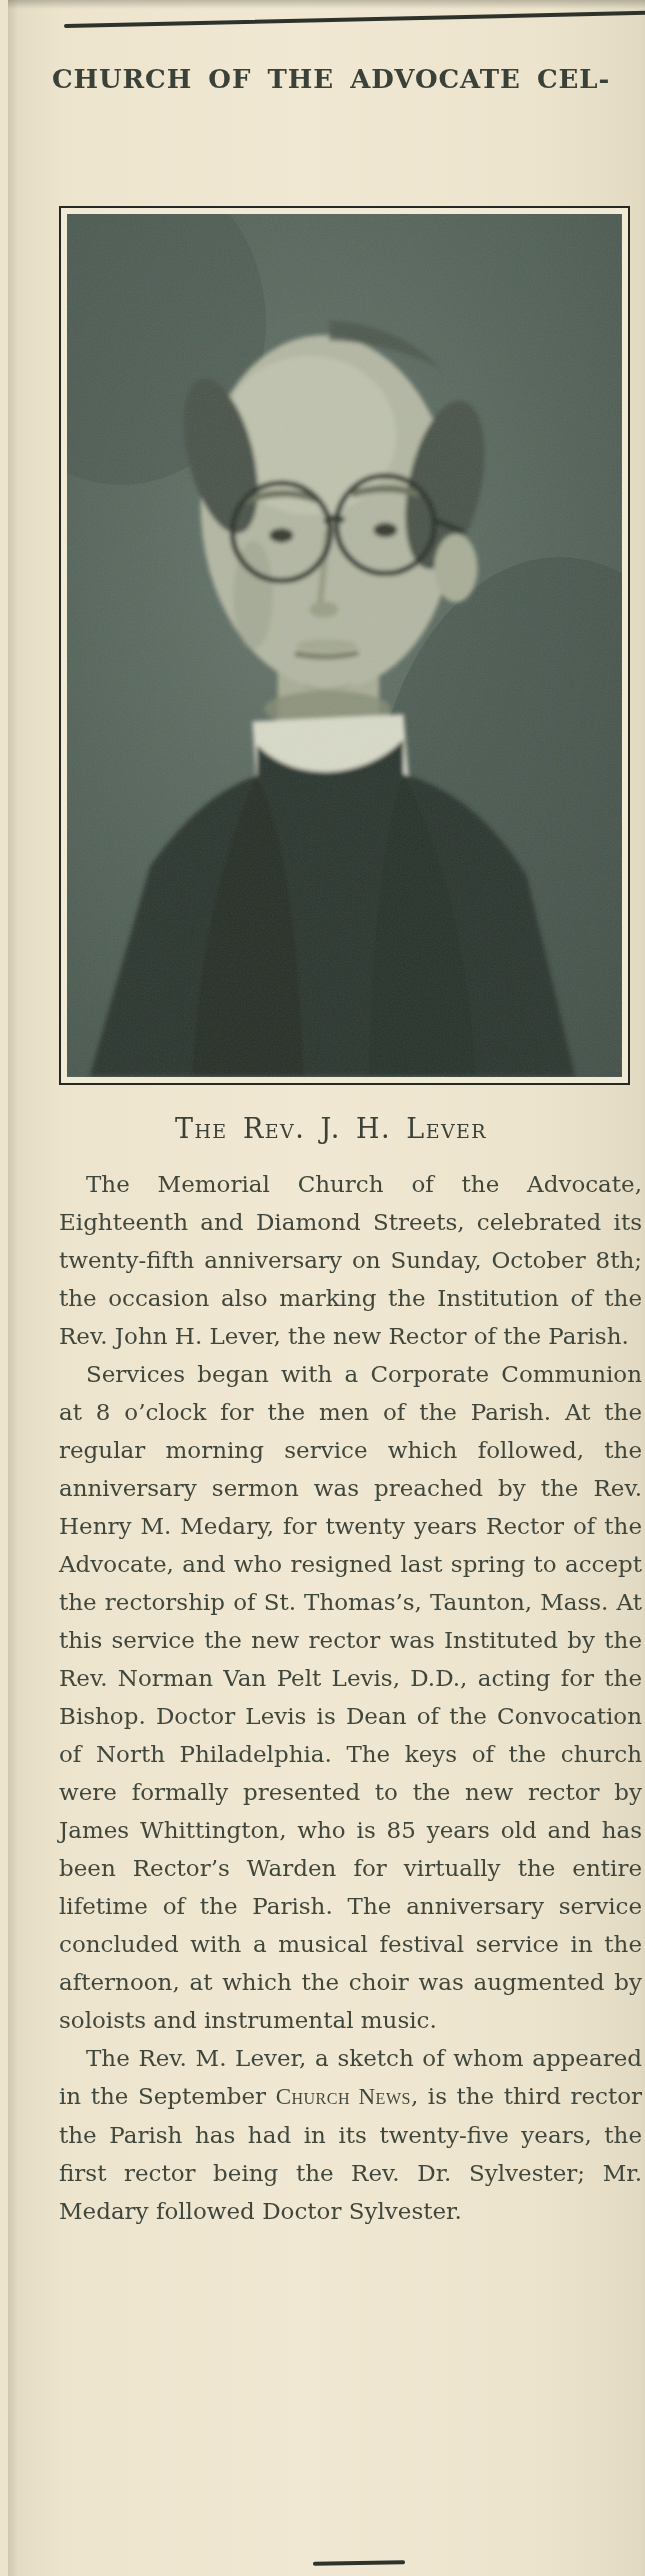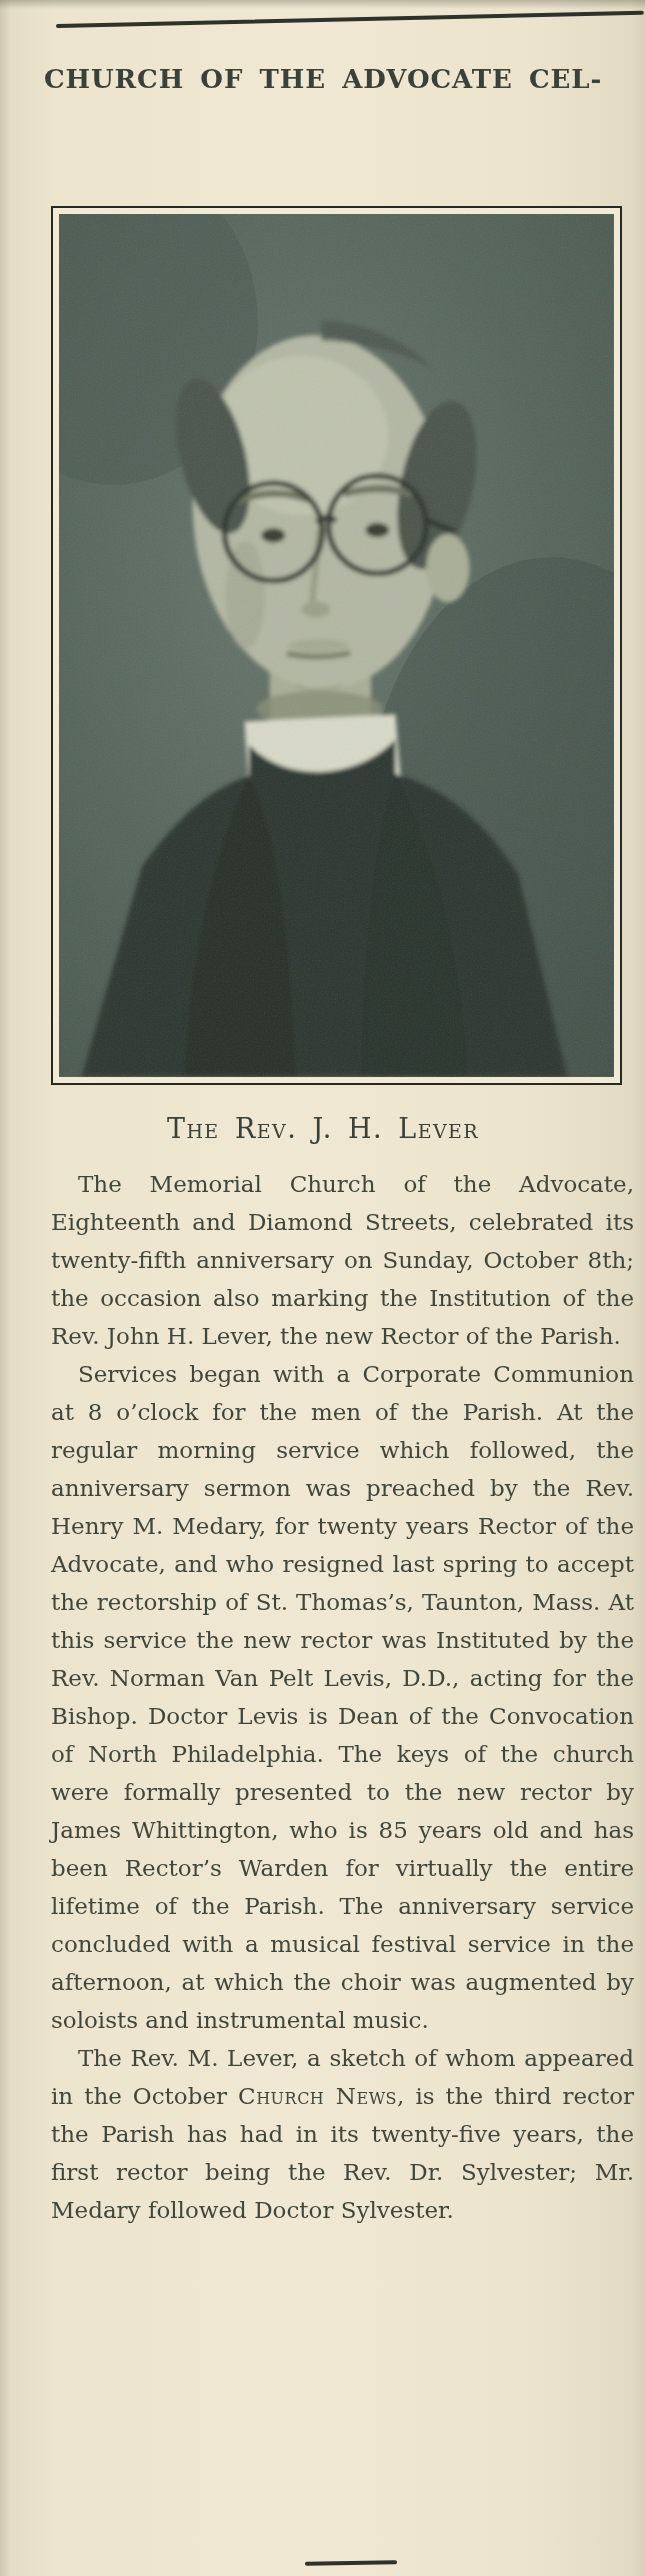--- a/index.html
+++ b/index.html
@@ -6,20 +6,21 @@
   body{
     width:646px;height:2576px;position:relative;overflow:hidden;
     font-family:"DejaVu Serif","Liberation Serif",serif;
     background:#ece4cd;
   }
   .page{
     position:absolute;inset:0;
     background:
       linear-gradient(180deg, rgba(70,70,55,.30) 0px, rgba(70,70,55,0) 9px),
       linear-gradient(90deg, #cfc7af 0px, #e4dcc5 10.8px, #ece4cd 54px, #f0e8d2 298px, #ebe3cc 541px, #e2dac3 631px, #d8d0b8 646px);
+    margin-left: 8px;
   }
   .top-rule{
     position:absolute;left:56px;top:23.5px;width:588px;height:3.6px;
     background:#2d332b;border-radius:2.7px;
     transform:rotate(-1.3deg);transform-origin:left center;
   }
   .headline{
     position:absolute;top:52px;left:0;width:646px;margin:0;
     text-align:center;color:#3a4138;
     font-size:26px;font-weight:bold;line-height:55px;
@@ -38,21 +39,21 @@
     text-align:center;color:#3a4138;
     font-variant:small-caps;font-size:27px;
     letter-spacing:1.4px;word-spacing:5.4px;
   }
   .body-text{
     position:absolute;left:51px;top:1165px;width:583px;
     color:#3f463c;font-size:23px;line-height:38px;
     text-align:justify;
   }
   .body-text p{margin:0;text-indent:27px;}
-  .sc{font-variant:small-caps;letter-spacing:0.5px;}
+  .sc{font-variant:small-caps;letter-spacing:0.5px;font-family:Liberation Serif, serif;}
   .end-rule{
     position:absolute;left:305px;top:2561px;width:92px;height:3.6px;
     background:#2d332b;border-radius:1.8px;transform:rotate(-1deg);
   }
 </style>
 </head>
 <body>
 
 <div class="page">
 
@@ -130,19 +131,19 @@
         <rect x="0" y="0" width="613" height="955" filter="url(#grain)" opacity="0.13"></rect>
       </svg>
     </div>
   </figure>
 
   <div class="caption">The Rev. J. H. Lever</div>
 
   <div class="body-text">
     <p>The Memorial Church of the Advocate, Eighteenth and Diamond Streets, celebrated its twenty-fifth anniversary on Sunday, October 8th; the occasion also marking the Institution of the Rev. John H. Lever, the new Rector of the Parish.</p>
     <p>Services began with a Corporate Communion at 8 o’clock for the men of the Parish. At the regular morning service which followed, the anniversary sermon was preached by the Rev. Henry M. Medary, for twenty years Rector of the Advocate, and who resigned last spring to accept the rectorship of St. Thomas’s, Taunton, Mass. At this service the new rector was Instituted by the Rev. Norman Van Pelt Levis, D.D., acting for the Bishop. Doctor Levis is Dean of the Convocation of North Philadelphia. The keys of the church were formally presented to the new rector by James Whittington, who is 85 years old and has been Rector’s Warden for virtually the entire lifetime of the Parish. The anniversary service concluded with a musical festival service in the afternoon, at which the choir was augmented by soloists and instrumental music.</p>
-    <p><span>The Rev. M. Lever, a sketch of whom appeared in the October </span><span class="sc">Church News</span><span>, is the third rector the Parish has had in its twenty-five years, the first rector being the Rev. Dr. Sylvester; Mr. Medary followed Doctor Sylvester.</span></p>
+    <p><span>The Rev. M. Lever, a sketch of whom appeared in the September </span><span class="sc">Church News</span><span>, is the third rector the Parish has had in its twenty-five years, the first rector being the Rev. Dr. Sylvester; Mr. Medary followed Doctor Sylvester.</span></p>
   </div>
 
   <div class="end-rule"></div>
 
 </div>
 
 
 </body></html>

